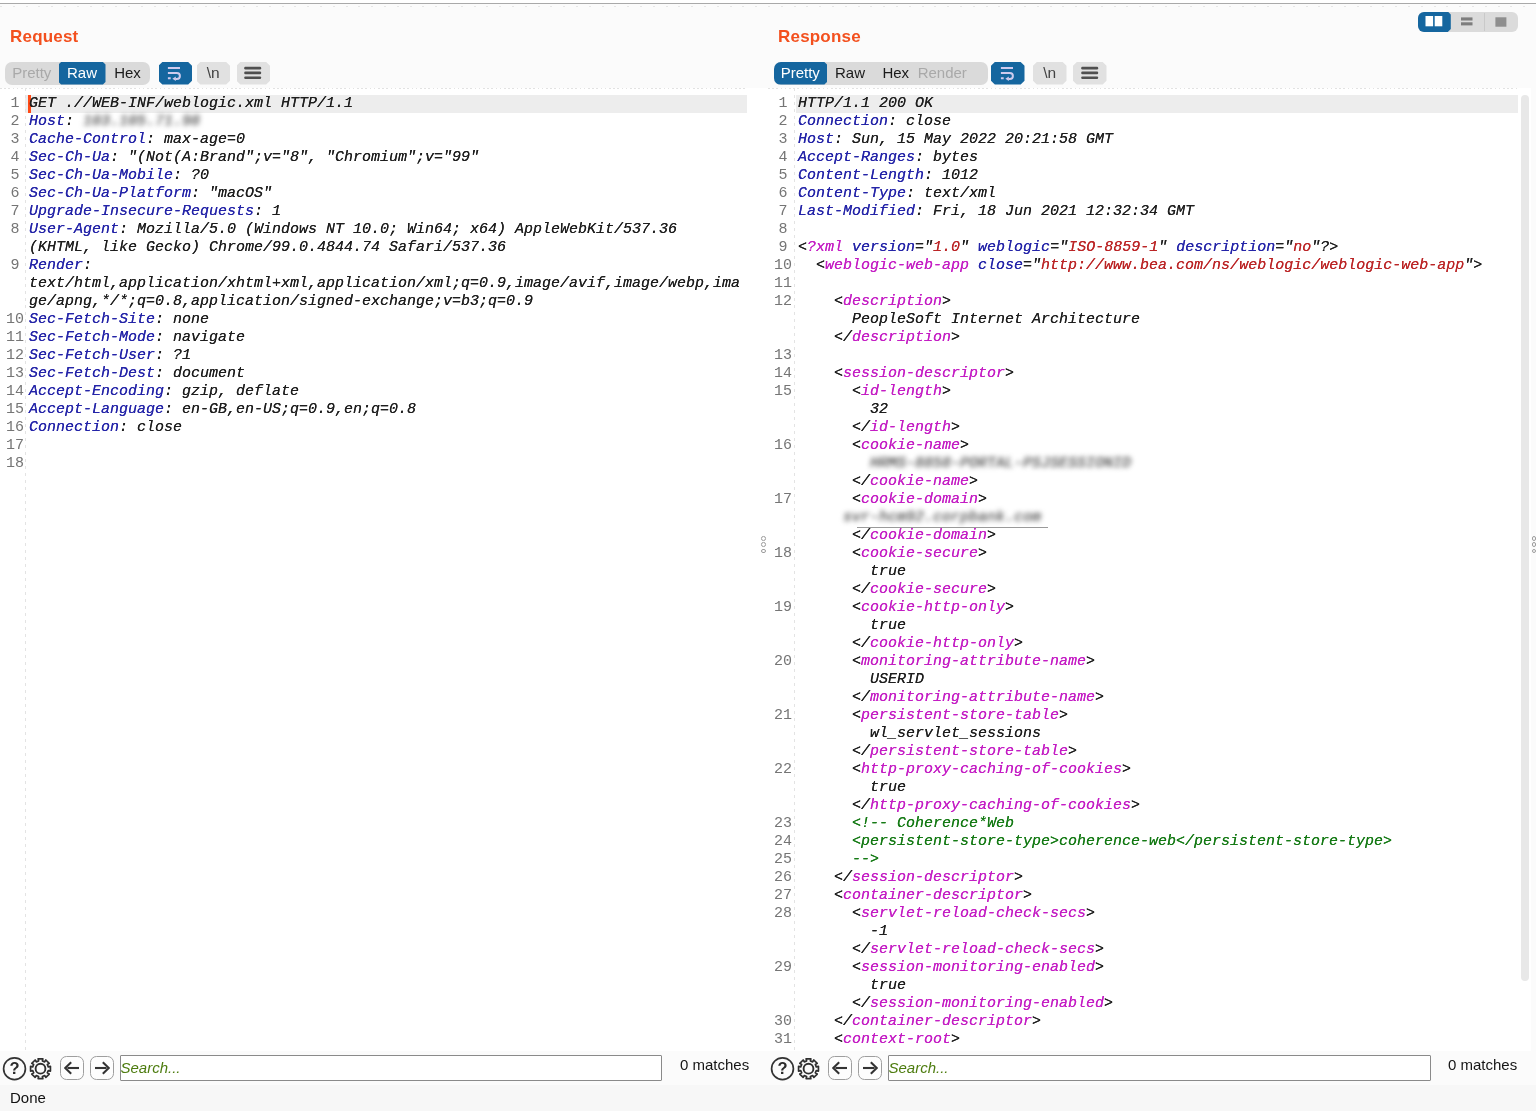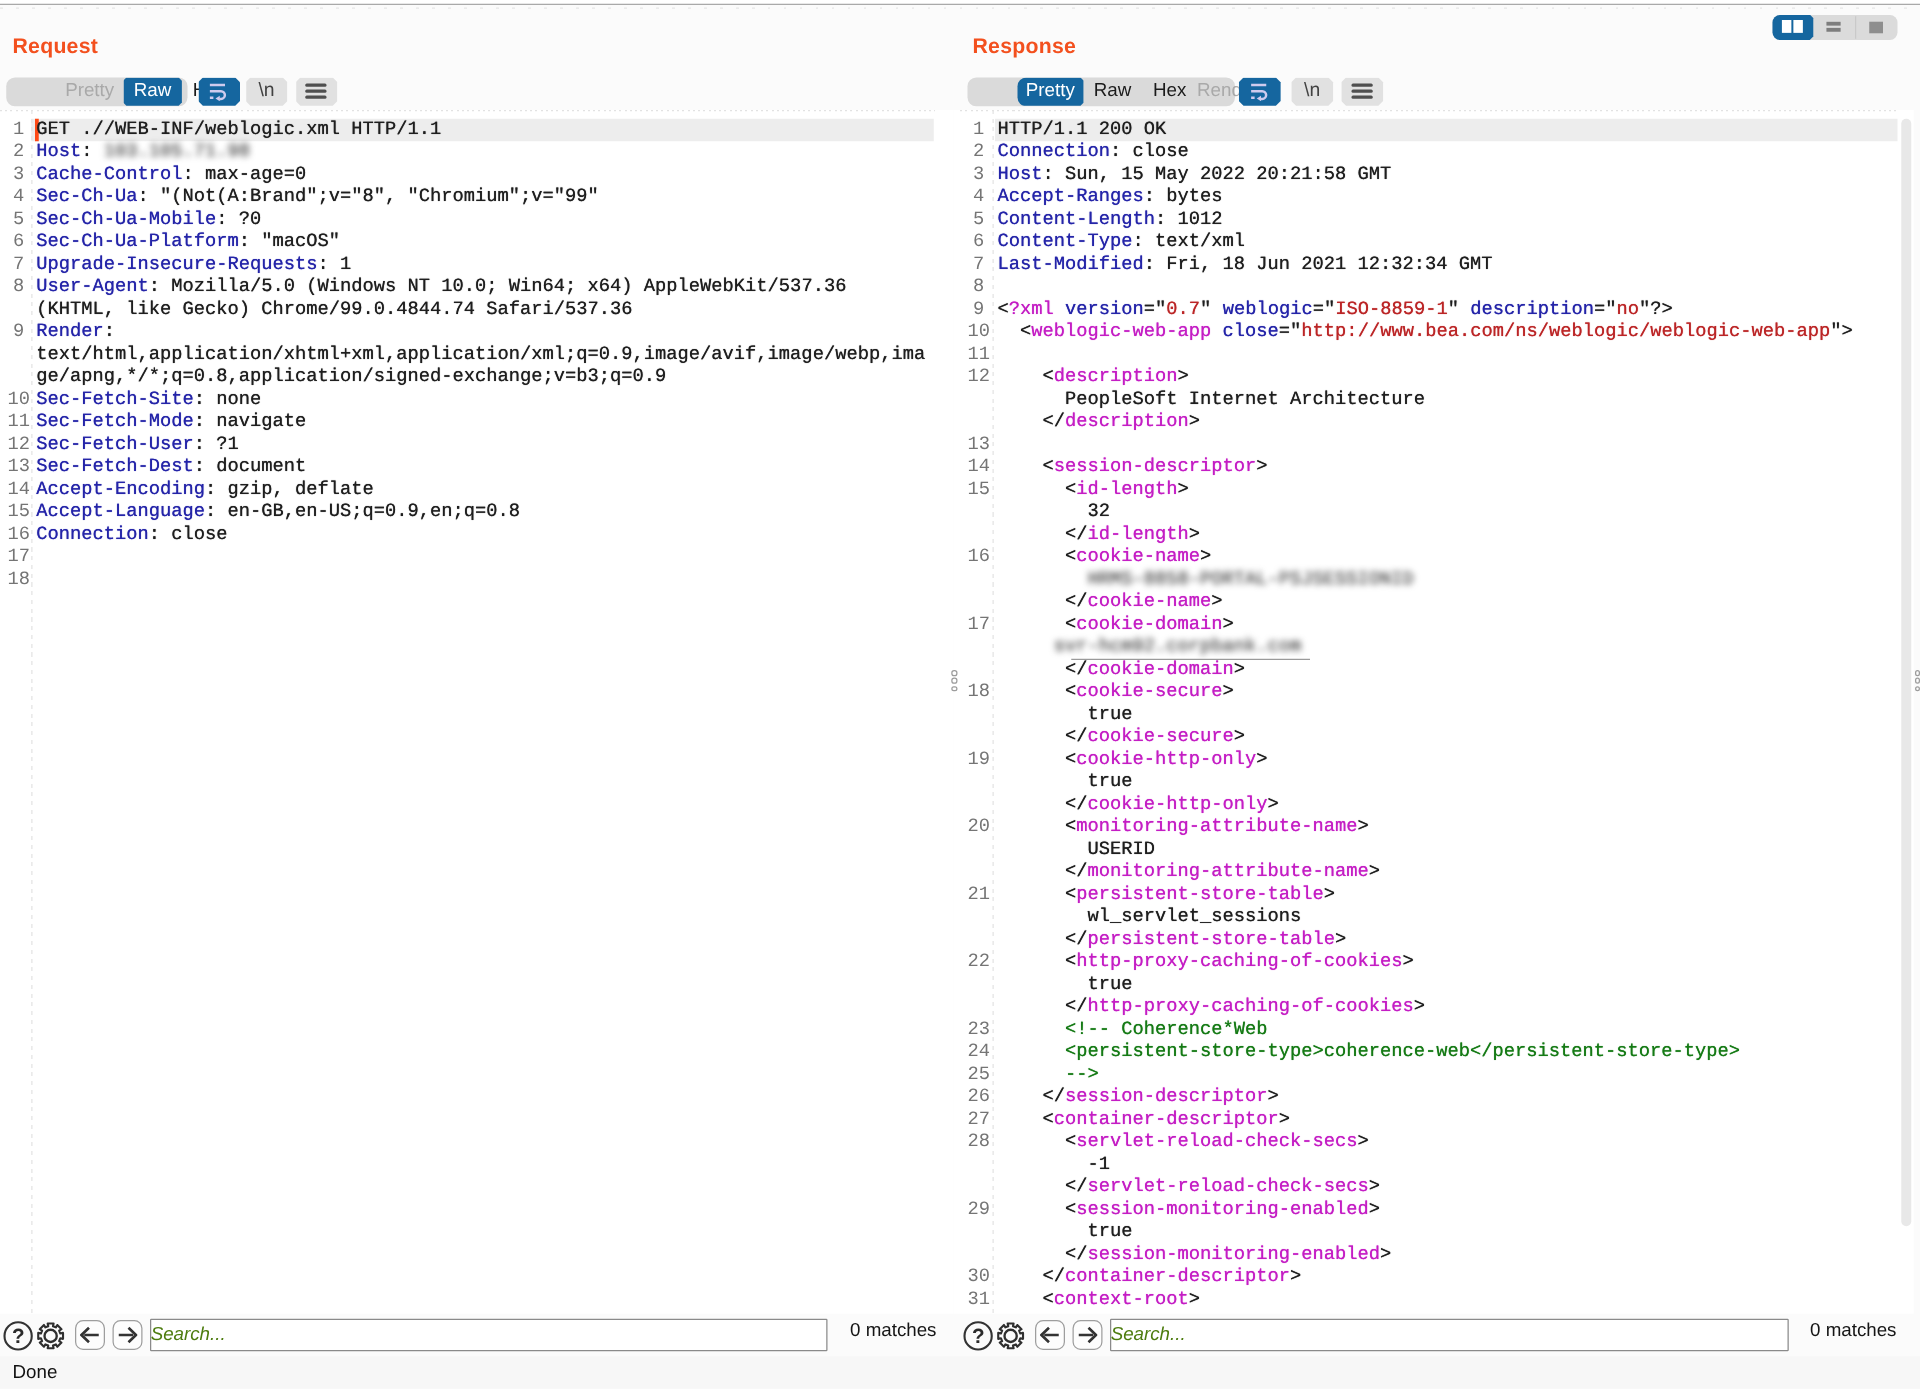--- a/index.html
+++ b/index.html
@@ -5,37 +5,37 @@
 html,body { width:1536px; height:1111px; background:#fbfbfb; overflow:hidden; }
 #page { position:relative; width:1536px; height:1111px;
   font-family:"Liberation Sans", sans-serif; }
 .topwhite { position:absolute; left:0; top:0; width:1536px; height:3px; background:#fff; }
 .topline { position:absolute; left:0; top:3px; width:1536px; height:1.2px; background:#a9a9a9; }
 .topdots { position:absolute; left:0; top:6px; width:1536px; height:2px;
   height:1.4px; background:repeating-linear-gradient(90deg,#e6e6e6 0 2px,transparent 2px 12.8px); }
 .title { position:absolute; top:27px; font:bold 17px "Liberation Sans"; color:#f3501e; letter-spacing:0.2px; }
 .tabgrp { position:absolute; top:62px; height:22.5px; background:#dadada; border-radius:7px; }
 .tab { position:absolute; top:0; height:22.5px; line-height:22.5px; text-align:center;
-  font-size:15px; color:#1b1b1b;margin-left:40px; }
+  font-size:15px; color:#1b1b1b; }
 .tab.dis { color:#a9a9a9; }
 .tab.sel { background:#15669f; color:#fff;
   clip-path:polygon(2.6px 0,calc(100% - 2.6px) 0,100% 2.6px,100% calc(100% - 2.6px),calc(100% - 2.6px) 100%,2.6px 100%,0 calc(100% - 2.6px),0 2.6px); }
 .tabgrp .tab:first-child.sel { border-radius:7px 0 0 7px; clip-path:polygon(0 0,calc(100% - 2.6px) 0,100% 2.6px,100% calc(100% - 2.6px),calc(100% - 2.6px) 100%,0 100%); }
 .ibtn { position:absolute; top:62px; width:33.5px; height:22.5px; background:#e1e1e1;
   display:flex; align-items:center; justify-content:center;
   clip-path:polygon(3.8px 0,calc(100% - 3.8px) 0,100% 3.8px,100% calc(100% - 3.8px),calc(100% - 3.8px) 100%,3.8px 100%,0 calc(100% - 3.8px),0 3.8px); }
 .ibtn.sel { background:#15669f; }
 .ed { position:absolute; top:88px; height:963px; background:#fff; }
 .edtopdots { position:absolute; top:88px; height:1.2px;
   background:repeating-linear-gradient(90deg,#e2e2e2 0 1.6px,transparent 1.6px 4.2px); }
 .gutline { position:absolute; top:88px; height:963px; width:1px;
   background:repeating-linear-gradient(180deg,#e3e3e3 0 3.2px,transparent 3.2px 7px); }
 .hl { position:absolute; top:94.5px; height:18.5px; background:#ededed; }
 .caret { position:absolute; left:28px; top:94.5px; width:2.5px; height:18px; background:#ff4a16; }
-pre.code { text-shadow:0 0 0.6px; }
+pre.code { text-shadow:0 0 0.6px;font-style:italic; }
 pre.code, pre.gut { position:absolute; top:95px; margin:0;
   font-family:"Liberation Mono", monospace; font-size:15px; line-height:18px;
   white-space:pre; color:#1e1e1e; }
 pre.gut { width:30px; text-align:center; color:#757575; }
 .h { color:#2424a8; }
 .t { color:#c41dc4; }
 .v { color:#bb2526; }
 .c { color:#157a15; }
 .blur { color:#4e4e4e; filter:blur(2.5px); }
 .uline { position:absolute; left:857px; top:526.7px; width:191px; height:1.5px; background:#9a9a9a; }
@@ -243,21 +243,21 @@
 30
 31</pre>
 <pre class="code" style="left:798px">HTTP/1.1 200 OK
 <span class="h">Connection</span>: close
 <span class="h">Host</span>: Sun, 15 May 2022 20:21:58 GMT
 <span class="h">Accept-Ranges</span>: bytes
 <span class="h">Content-Length</span>: 1012
 <span class="h">Content-Type</span>: text/xml
 <span class="h">Last-Modified</span>: Fri, 18 Jun 2021 12:32:34 GMT
 
-&lt;<span class="t">?xml</span> <span class="h">version</span>="<span class="v">0.7</span>" <span class="h">weblogic</span>="<span class="v">ISO-8859-1</span>" <span class="h">description</span>="<span class="v">no</span>"?&gt;
+&lt;<span class="t">?xml</span> <span class="h">version</span>="<span class="v">1.0</span>" <span class="h">weblogic</span>="<span class="v">ISO-8859-1</span>" <span class="h">description</span>="<span class="v">no</span>"?&gt;
   &lt;<span class="t">weblogic-web-app</span> <span class="h">close</span>="<span class="v">http://www.bea.com/ns/weblogic/weblogic-web-app</span>"&gt;
 
     &lt;<span class="t">description</span>&gt;
       PeopleSoft Internet Architecture
     &lt;/<span class="t">description</span>&gt;
 
     &lt;<span class="t">session-descriptor</span>&gt;
       &lt;<span class="t">id-length</span>&gt;
         32
       &lt;/<span class="t">id-length</span>&gt;

